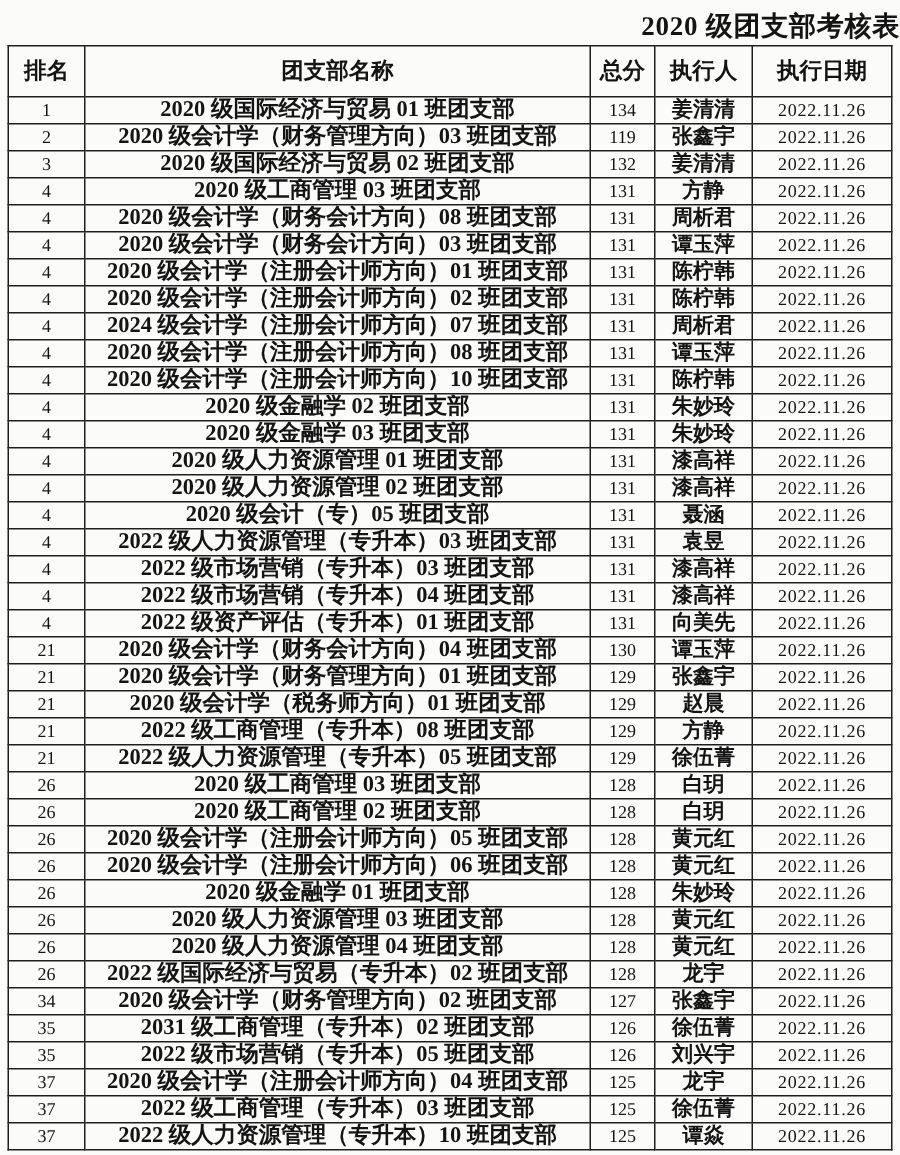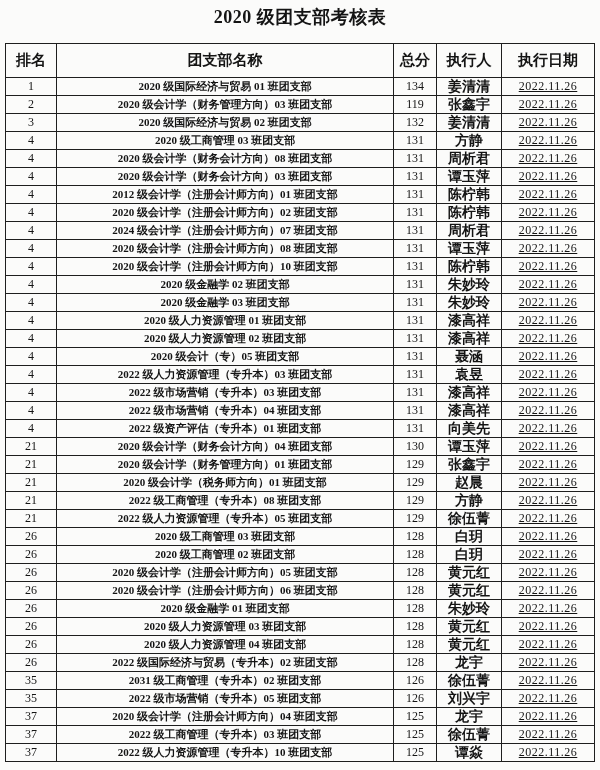--- a/index.html
+++ b/index.html
@@ -4,32 +4,32 @@
 <style>
   * { box-sizing: border-box; margin: 0; padding: 0; }
   html, body {
     width: 600px; height: 770px;
     overflow: hidden;
     background: #fbfbfa;
     color: #141414;
     font-family: "Liberation Serif", "DejaVu Serif", serif;
   }
   .doc-title {
-    text-align: center;
+    text-align: right;
     font-size: 18px;
     font-weight: bold;
     padding-top: 5px;
     height: 28px;
     letter-spacing: 0.5px;
   }
   table.assessment {
     border-collapse: collapse;
     table-layout: fixed;
     width: 589px;
-    margin: 15px auto;
+    margin: 2px auto;
     padding-left: 44px;
   }
   th, td {
     border: 1px solid #1e1e1e;
     text-align: center;
     vertical-align: middle;
     overflow: hidden;
     white-space: nowrap;
   }
   thead th {
@@ -41,24 +41,24 @@
     height: 17px;
     line-height: 17px;
     font-size: 12px;
     padding: 0 1px;
   }
   col.c-rank     { width: 51px; }
   col.c-name     { width: 337px; }
   col.c-score    { width: 43px; }
   col.c-executor { width: 65px; }
   col.c-date     { width: 93px; }
-  td.cell-name     { font-weight: bold; font-size: 11px; }
+  td.cell-name     { font-weight: bold; font-size: 15px; }
   td.cell-executor { font-weight: bold; font-size: 14px; font-family: Liberation Serif, serif; }
   td.cell-rank, td.cell-score { font-size: 12px; }
-  td.cell-date { font-size: 12px; letter-spacing: 0.5px; text-decoration: underline; }
+  td.cell-date { font-size: 12px; letter-spacing: 0.5px; }
 </style>
 </head>
 <body>
 
 <div class="doc-title">2020 级团支部考核表</div>
 
 <table class="assessment">
   <colgroup>
     <col class="c-rank">
     <col class="c-name">
@@ -113,21 +113,21 @@
       </tr>
       <tr>
         <td class="cell-rank">4</td>
         <td class="cell-name">2020 级会计学（财务会计方向）03 班团支部</td>
         <td class="cell-score">131</td>
         <td class="cell-executor">谭玉萍</td>
         <td class="cell-date">2022.11.26</td>
       </tr>
       <tr>
         <td class="cell-rank">4</td>
-        <td class="cell-name">2012 级会计学（注册会计师方向）01 班团支部</td>
+        <td class="cell-name">2020 级会计学（注册会计师方向）01 班团支部</td>
         <td class="cell-score">131</td>
         <td class="cell-executor">陈柠韩</td>
         <td class="cell-date">2022.11.26</td>
       </tr>
       <tr>
         <td class="cell-rank">4</td>
         <td class="cell-name">2020 级会计学（注册会计师方向）02 班团支部</td>
         <td class="cell-score">131</td>
         <td class="cell-executor">陈柠韩</td>
         <td class="cell-date">2022.11.26</td>
@@ -298,20 +298,27 @@
         <td class="cell-name">2020 级人力资源管理 04 班团支部</td>
         <td class="cell-score">128</td>
         <td class="cell-executor">黄元红</td>
         <td class="cell-date">2022.11.26</td>
       </tr>
       <tr>
         <td class="cell-rank">26</td>
         <td class="cell-name">2022 级国际经济与贸易（专升本）02 班团支部</td>
         <td class="cell-score">128</td>
         <td class="cell-executor">龙宇</td>
+        <td class="cell-date">2022.11.26</td>
+      </tr>
+      <tr>
+        <td class="cell-rank">34</td>
+        <td class="cell-name">2020 级会计学（财务管理方向）02 班团支部</td>
+        <td class="cell-score">127</td>
+        <td class="cell-executor">张鑫宇</td>
         <td class="cell-date">2022.11.26</td>
       </tr>
       <tr>
         <td class="cell-rank">35</td>
         <td class="cell-name">2031 级工商管理（专升本）02 班团支部</td>
         <td class="cell-score">126</td>
         <td class="cell-executor">徐伍菁</td>
         <td class="cell-date">2022.11.26</td>
       </tr>
       <tr>

